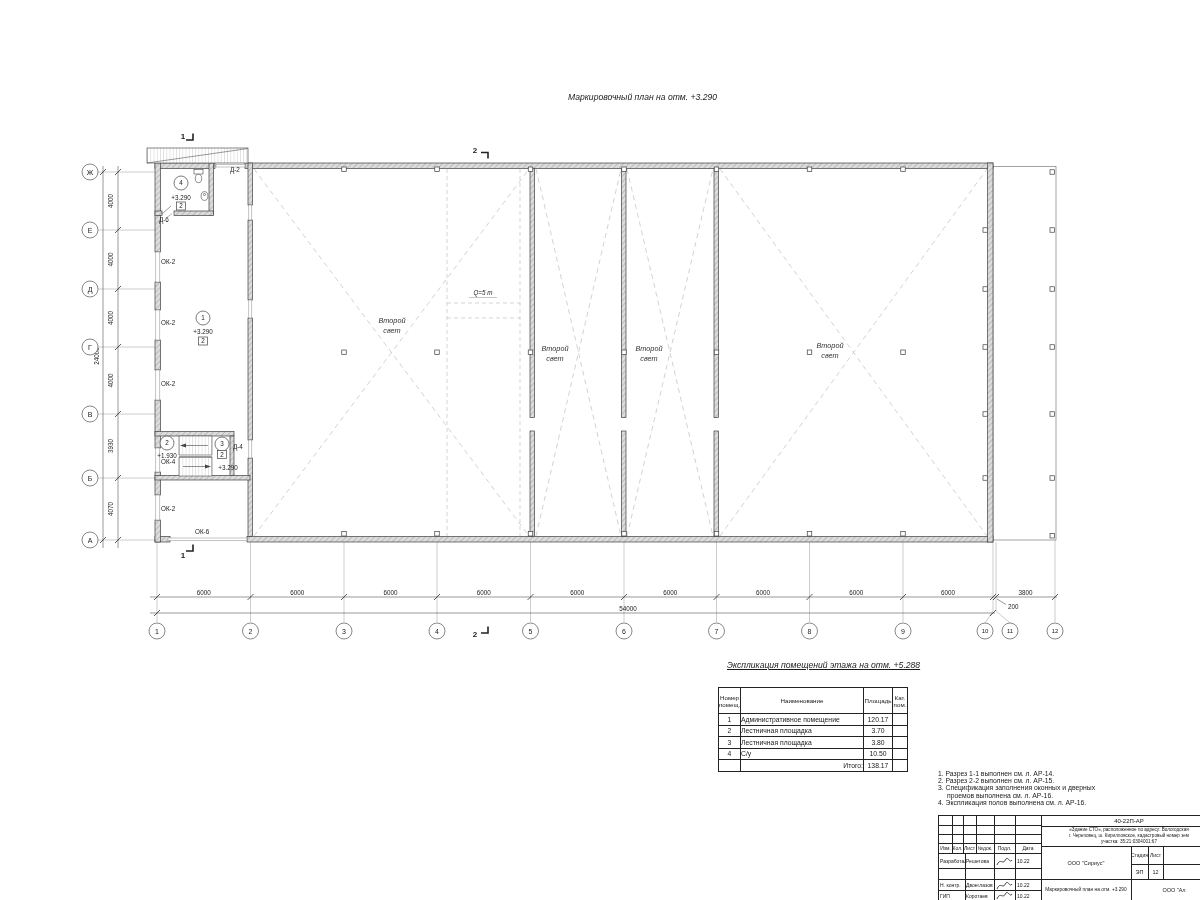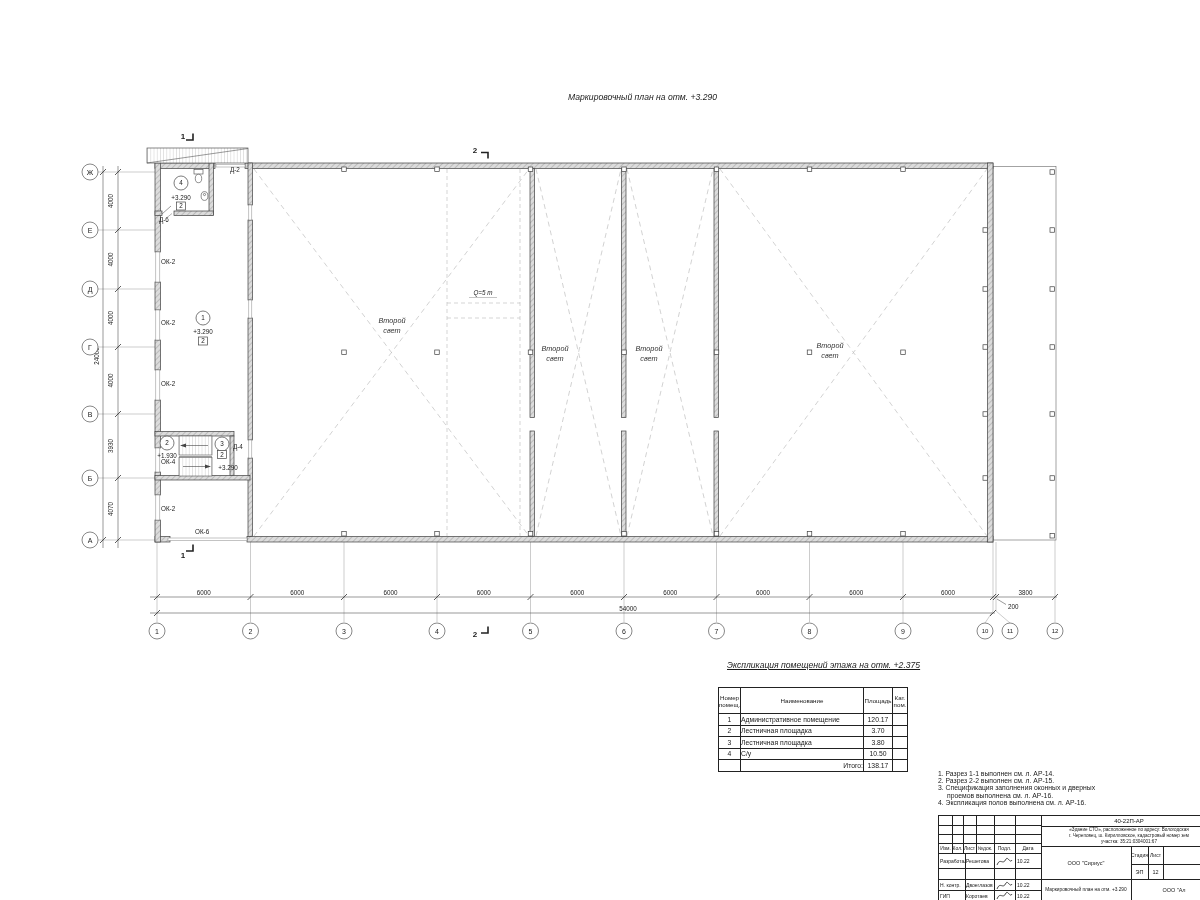--- a/index.html
+++ b/index.html
@@ -354,21 +354,21 @@
     <text class="lbl" x="161" y="264">ОК-2</text>
     <text class="lbl" x="161" y="325">ОК-2</text>
     <text class="lbl" x="161" y="386">ОК-2</text>
     <text class="lbl" x="161" y="511">ОК-2</text>
     <text class="lbl" x="161" y="464">ОК-4</text>
     <text class="lbl" x="195" y="533.5">ОК-6</text>
   </g>
 </svg>
 
 <div class="abs plan-title">Маркировочный план на отм. +3.290</div>
-<div class="abs expl-title">Экспликация помещений этажа на отм. +2.375</div>
+<div class="abs expl-title">Экспликация помещений этажа на отм. +5.288</div>
 
 <table class="expl">
   <colgroup>
       <col style="width:22px">
       <col style="width:123px">
       <col style="width:29px">
       <col style="width:15px">
     </colgroup>
   <tbody>
       <tr>

